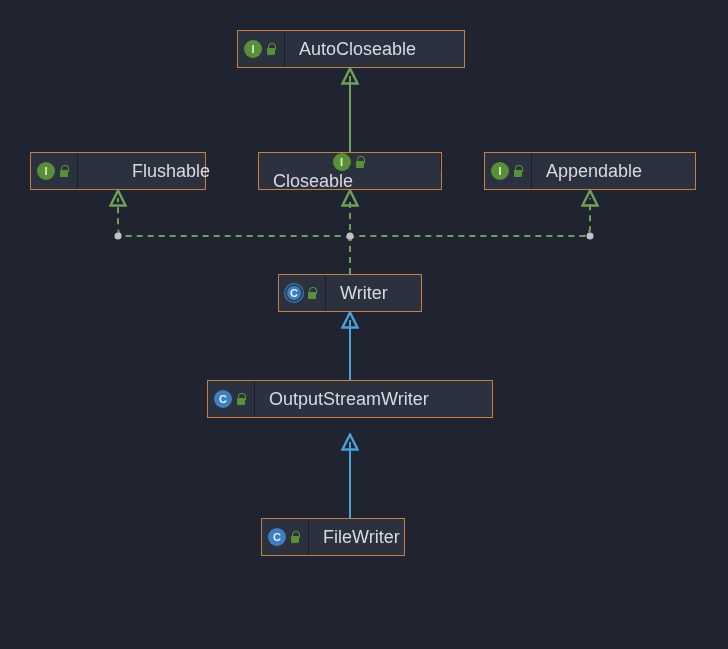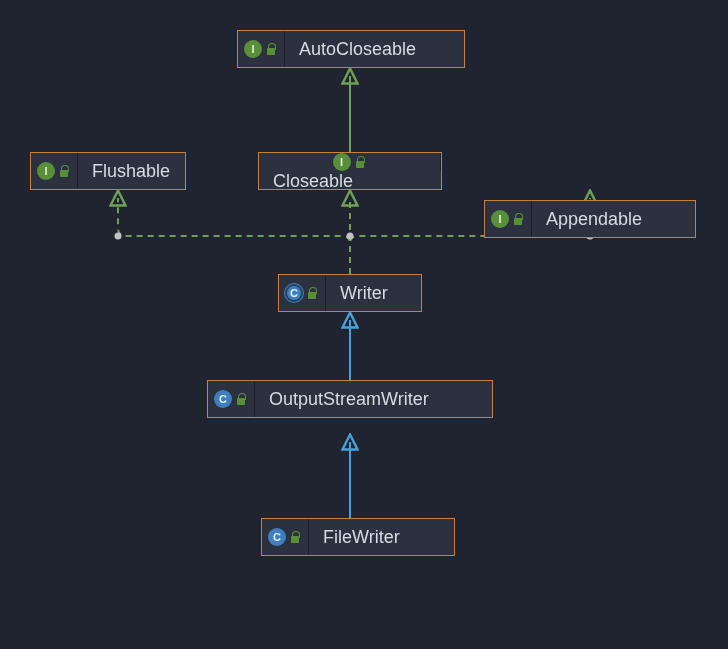--- a/index.html
+++ b/index.html
@@ -106,37 +106,37 @@
   </svg>
 
   <div class="node" style="left:237px; top:30px; width:228px;">
     <div class="icon-cell">
       <span class="type-glyph iface"></span>
       <span class="lock-glyph"></span>
     </div>
     <div class="label-cell">AutoCloseable</div>
   </div>
 
-  <div class="node" style="left:30px; top:152px; width:156px;">
+  <div class="node" style="left:30px; top:152px; width:176px;gap:40px;">
     <div class="icon-cell">
       <span class="type-glyph iface"></span>
       <span class="lock-glyph"></span>
     </div>
     <div class="label-cell">Flushable</div>
   </div>
 
   <div class="node" style="left:258px; top:152px; width:184px;flex-direction:column;">
     <div class="icon-cell">
       <span class="type-glyph iface"></span>
       <span class="lock-glyph"></span>
     </div>
     <div class="label-cell">Closeable</div>
   </div>
 
-  <div class="node" style="left:484px; top:152px; width:212px;margin-top:48px;">
+  <div class="node" style="left:484px; top:152px; width:212px;">
     <div class="icon-cell">
       <span class="type-glyph iface"></span>
       <span class="lock-glyph"></span>
     </div>
     <div class="label-cell">Appendable</div>
   </div>
 
   <div class="node" style="left:278px; top:274px; width:144px;">
     <div class="icon-cell">
       <span class="type-glyph cls abstract"></span>
@@ -146,21 +146,21 @@
   </div>
 
   <div class="node" style="left:207px; top:380px; width:286px;">
     <div class="icon-cell">
       <span class="type-glyph cls"></span>
       <span class="lock-glyph"></span>
     </div>
     <div class="label-cell">OutputStreamWriter</div>
   </div>
 
-  <div class="node" style="left:261px; top:518px; width:194px;">
+  <div class="node" style="left:261px; top:518px; width:144px;">
     <div class="icon-cell">
       <span class="type-glyph cls"></span>
       <span class="lock-glyph"></span>
     </div>
     <div class="label-cell">FileWriter</div>
   </div>
 
 </div>
 
 </body></html>

